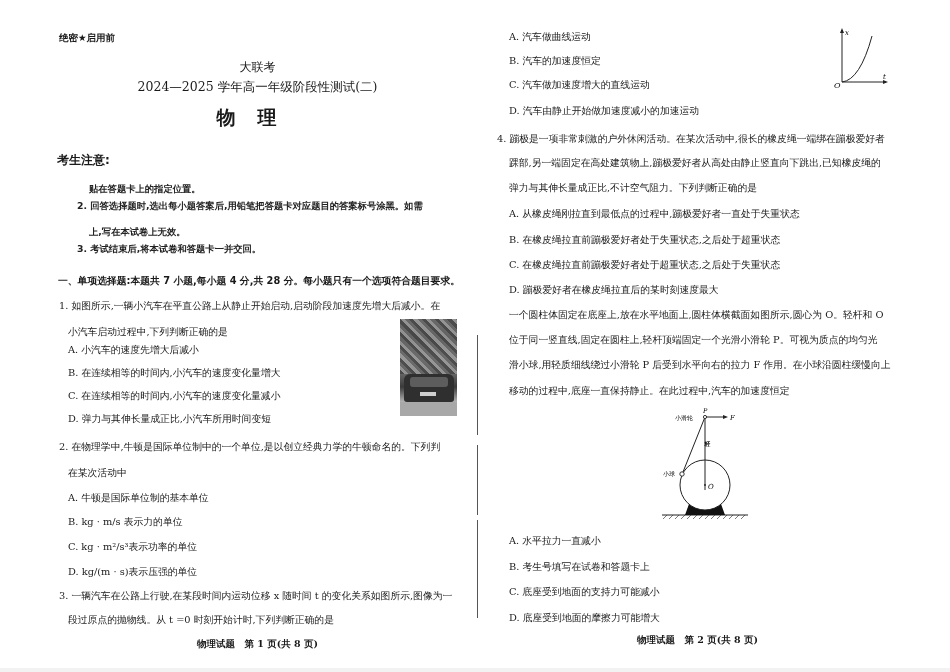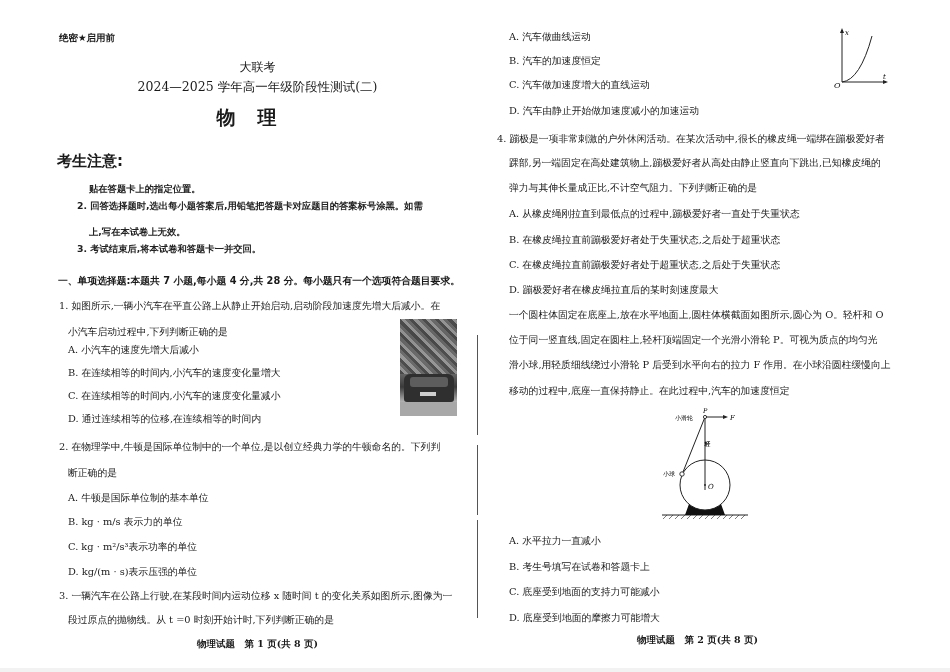--- a/index.html
+++ b/index.html
@@ -7,21 +7,21 @@
     body { position: relative; font-family: "DejaVu Serif", "Liberation Serif", serif; color: #1a1a1a; }
     .page { position: absolute; top: 0; height: 668px; }
     .page-left { left: 0; width: 475px; }
     .page-right { left: 475px; width: 475px; }
     .bottom-strip { position: absolute; left: 0; top: 668px; width: 950px; height: 4px; background: #f2f2f2; }
     .abs { position: absolute; white-space: nowrap; }
     .confidential { left: 59px; top: 32px; font-size: 9.5px; font-weight: bold; font-family: "DejaVu Sans", sans-serif; }
     .exam-org { left: 0; width: 515px; top: 59px; text-align: center; font-size: 12px; }
     .exam-title { left: 0; width: 515px; top: 79px; text-align: center; font-size: 12.5px; }
     .subject { left: 0; width: 515px; top: 105px; text-align: center; font-size: 19px; font-weight: bold; letter-spacing: 22px; font-family: "DejaVu Sans", sans-serif; }
-    .notice-title { left: 57px; top: 152px; font-size: 15px; font-weight: bold; font-family: "DejaVu Sans", sans-serif; }
+    .notice-title { left: 57px; top: 152px; font-size: 12px; font-weight: bold; font-family: "DejaVu Sans", sans-serif; }
     .notice { font-size: 9.3px; line-height: 11px; font-family: "DejaVu Sans", sans-serif; font-weight: bold; color: #222; }
     .section-head { left: 58px; top: 275px; font-size: 9.8px; font-weight: bold; font-family: "DejaVu Sans", sans-serif; }
     .q { font-size: 9.8px; line-height: 12px; }
     .opt { font-size: 9.8px; line-height: 12px; }
     .footer { font-size: 9.5px; font-weight: bold; }
     .car-photo { position: absolute; left: 400px; top: 319px; width: 57px; height: 97px; background: linear-gradient(180deg, #7a7a7a 0%, #555 20%, #8f8f8f 40%, #6a6a6a 55%, #3a3a3a 70%, #b0b0b0 85%, #4a4a4a 100%); overflow: hidden; }
     .car-photo .tree { position: absolute; left: 0; top: 0; width: 57px; height: 55px; background: repeating-linear-gradient(45deg, #444 0 3px, #999 3px 6px, #666 6px 9px); opacity: 0.85; }
     .car-photo .car-body { position: absolute; left: 4px; top: 55px; width: 50px; height: 28px; background: #2f2f2f; border-radius: 6px 6px 3px 3px; }
     .car-photo .car-window { position: absolute; left: 10px; top: 58px; width: 38px; height: 10px; background: #5d5d5d; border-radius: 3px; }
     .car-photo .car-plate { position: absolute; left: 20px; top: 73px; width: 16px; height: 4px; background: #cfcfcf; }
@@ -45,33 +45,33 @@
   <div class="abs notice" style="left:77px;top:243px;">3. 考试结束后,将本试卷和答题卡一并交回。</div>
 
   <div class="abs section-head">一、单项选择题:本题共 7 小题,每小题 4 分,共 28 分。每小题只有一个选项符合题目要求。</div>
 
   <div>
     <div class="abs q" style="left:59px;top:300px;">1. 如图所示,一辆小汽车在平直公路上从静止开始启动,启动阶段加速度先增大后减小。在</div>
     <div class="abs q" style="left:68px;top:326px;">小汽车启动过程中,下列判断正确的是</div>
     <div class="abs opt" style="left:68px;top:344px;">A. 小汽车的速度先增大后减小</div>
     <div class="abs opt" style="left:68px;top:367px;">B. 在连续相等的时间内,小汽车的速度变化量增大</div>
     <div class="abs opt" style="left:68px;top:390px;">C. 在连续相等的时间内,小汽车的速度变化量减小</div>
-    <div class="abs opt" style="left:68px;top:413px;">D. 通过连续相等的位移,在连续相等的时间内</div>
+    <div class="abs opt" style="left:68px;top:413px;">D. 弹力与其伸长量成正比,小汽车所用时间变短</div>
     <div class="car-photo">
       <div class="tree"></div>
       <div class="car-body"></div>
       <div class="car-window"></div>
       <div class="car-plate"></div>
       <div class="road"></div>
     </div>
   </div>
 
   <div>
     <div class="abs q" style="left:59px;top:441px;">2. 在物理学中,牛顿是国际单位制中的一个单位,是以创立经典力学的牛顿命名的。下列判</div>
-    <div class="abs q" style="left:68px;top:467px;">断正确的是</div>
+    <div class="abs q" style="left:68px;top:467px;">在某次活动中</div>
     <div class="abs opt" style="left:68px;top:492px;">A. 牛顿是国际单位制的基本单位</div>
     <div class="abs opt" style="left:68px;top:516px;">B. kg · m/s 表示力的单位</div>
     <div class="abs opt" style="left:68px;top:541px;">C. kg · m²/s³表示功率的单位</div>
     <div class="abs opt" style="left:68px;top:566px;">D. kg/(m · s)表示压强的单位</div>
   </div>
 
   <div>
     <div class="abs q" style="left:59px;top:590px;">3. 一辆汽车在公路上行驶,在某段时间内运动位移 x 随时间 t 的变化关系如图所示,图像为一</div>
     <div class="abs q" style="left:68px;top:614px;">段过原点的抛物线。从 t =0 时刻开始计时,下列判断正确的是</div>
   </div>

